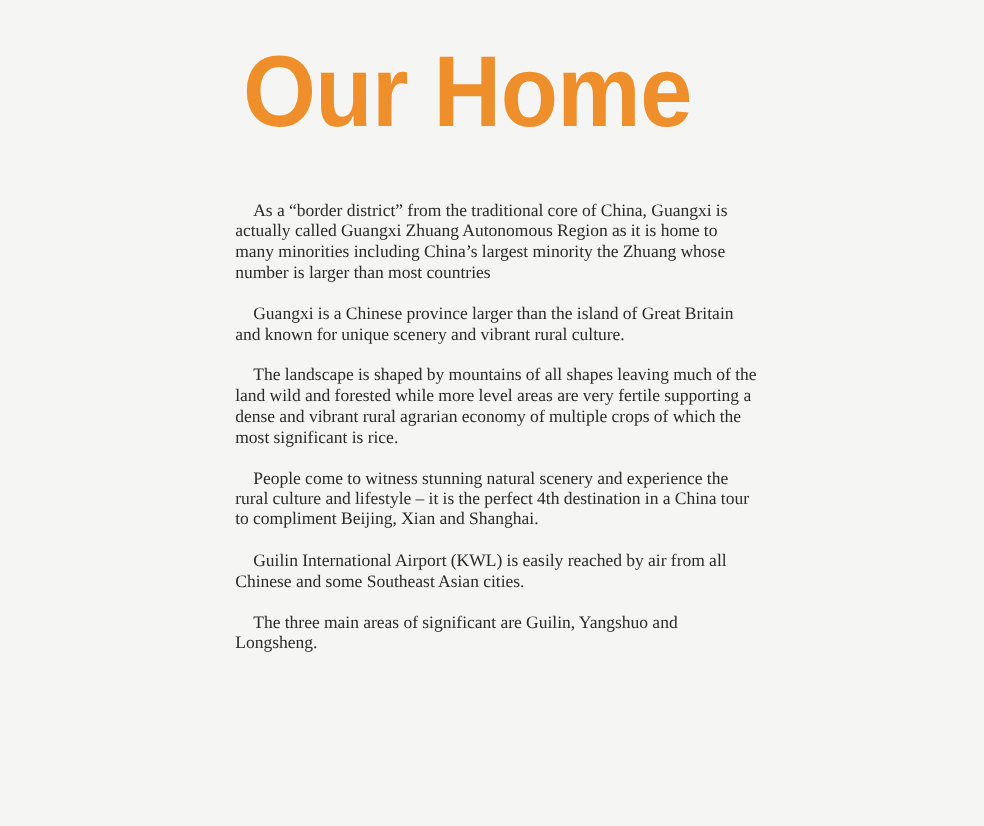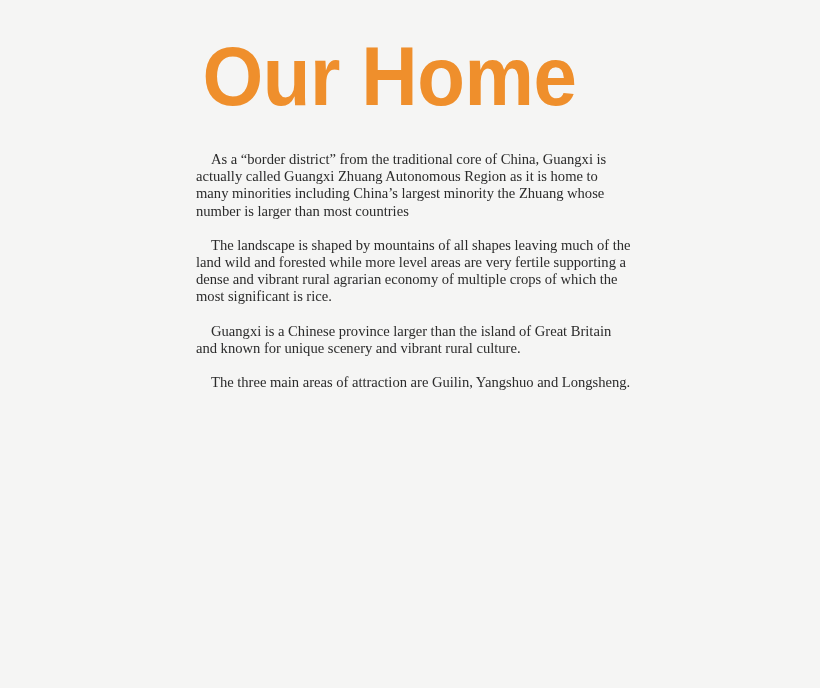--- a/index.html
+++ b/index.html
@@ -34,21 +34,21 @@
     color: #ef8f2c;
     letter-spacing: -0.5px;
     margin: 0;
     padding-top: 34px;
     padding-left: 7px;
     transform: scaleX(0.93);
     transform-origin: left top;
     white-space: nowrap;
   }
   .body-text {
-    margin-top: 33px;
+    margin-top: 50px;
   }
   .para {
     font-family: "Liberation Serif", "DejaVu Serif", serif;
     font-size: 14.6px;
     line-height: 17.2px;
     color: #2b2b2b;
     margin: 0 0 17px 0;
     text-indent: 15px;
     text-align: left;
     width: 436px;
@@ -61,19 +61,21 @@
 </head>
 <body>
 
 <div class="page">
   <div class="content">
 
     <h1 class="title">Our Home</h1>
 
     <div class="body-text">
       <p class="para">As a “border district” from the traditional core of China, Guangxi is actually called Guangxi Zhuang Autonomous Region as it is home to many minorities including China’s largest minority the Zhuang whose number is larger than most countries</p>
+      <p class="para">Guangxi is a Chinese province larger than the island of Great Britain and known for unique scenery and vibrant rural culture.</p>
       <p class="para">The landscape is shaped by mountains of all shapes leaving much of the land wild and forested while more level areas are very fertile supporting a dense and vibrant rural agrarian economy of multiple crops of which the most significant is rice.</p>
-      <p class="para">Guangxi is a Chinese province larger than the island of Great Britain and known for unique scenery and vibrant rural culture.</p>
-      <p class="para">The three main areas of attraction are Guilin, Yangshuo and Longsheng.</p>
+      <p class="para">People come to witness stunning natural scenery and experience the rural culture and lifestyle – it is the perfect 4th destination in a China tour to compliment Beijing, Xian and Shanghai.</p>
+      <p class="para">Guilin International Airport (KWL) is easily reached by air from all Chinese and some Southeast Asian cities.</p>
+      <p class="para">The three main areas of significant are Guilin, Yangshuo and Longsheng.</p>
     </div>
 
   </div>
 </div>
 
 </body></html>

